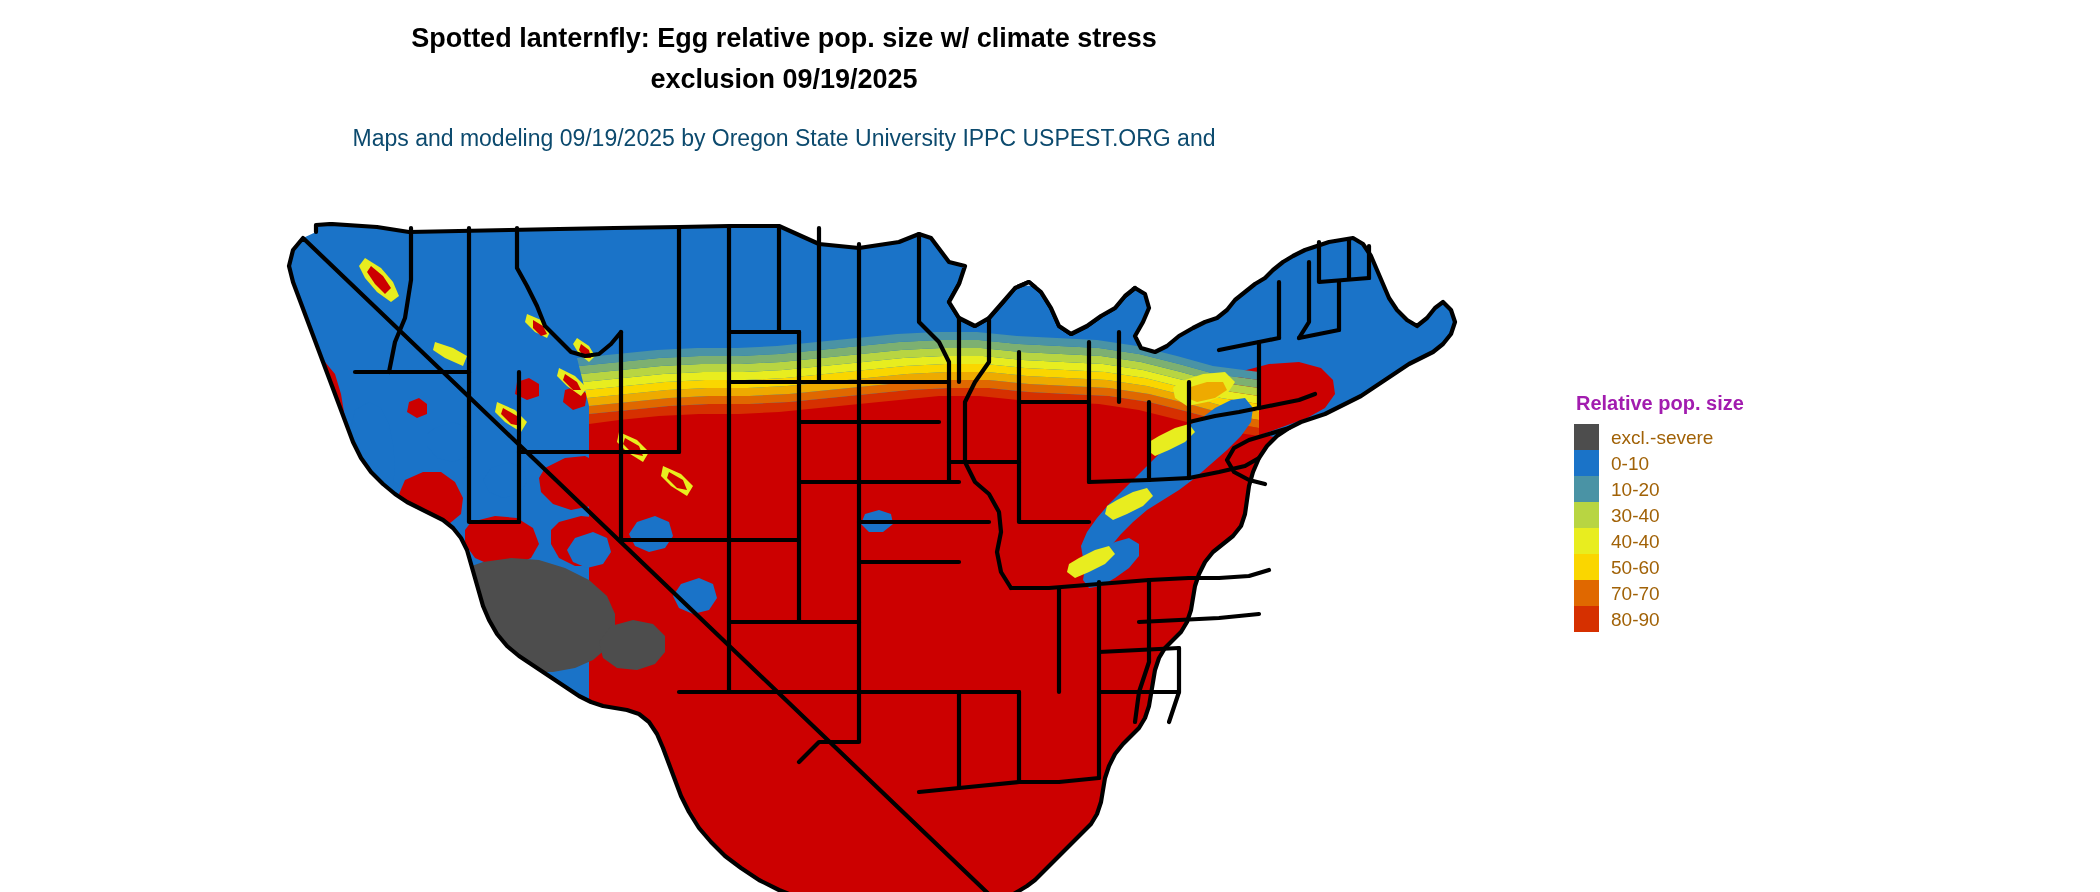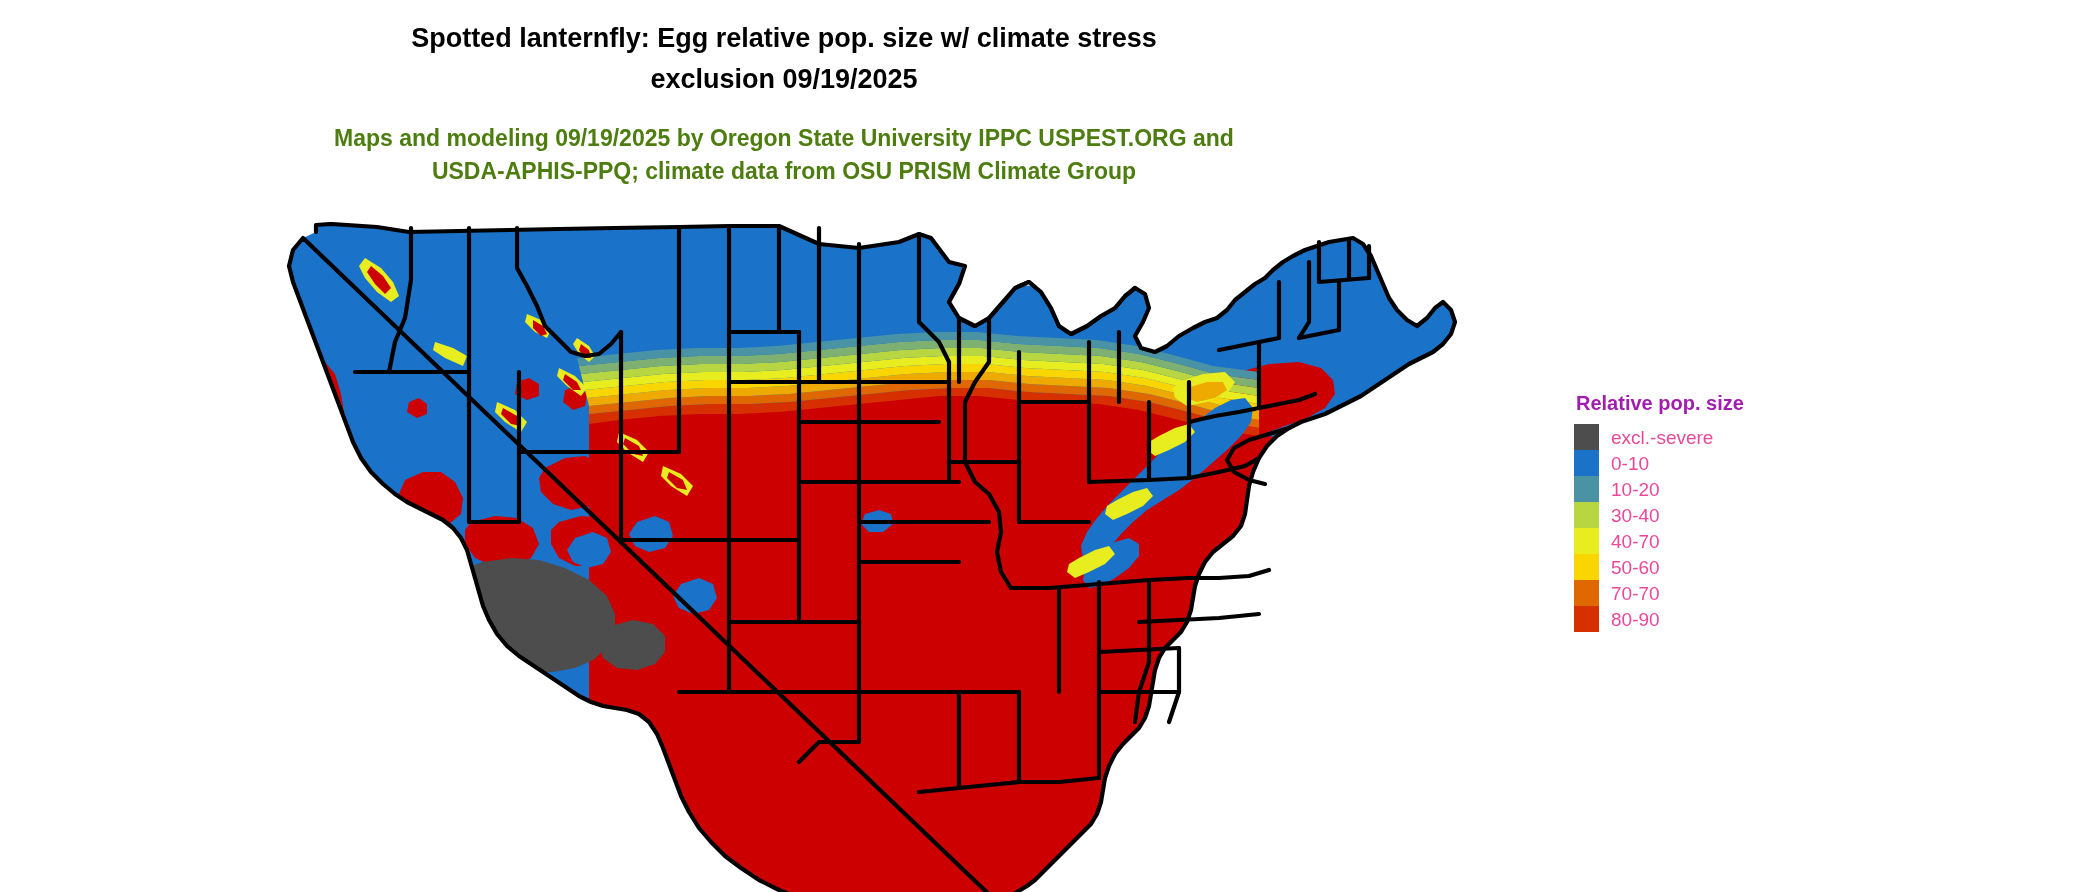--- a/index.html
+++ b/index.html
@@ -37,22 +37,22 @@
   }
   .subtitle-block {
     position: absolute;
     left: 0;
     top: 122px;
     width: 1560px;
     text-align: center;
   }
   .subtitle-line {
     font-size: 23px;
-    font-weight: bold;
-    color: #4d7c0f;
+    font-weight: normal;
+    color: #0c4a6e;
     line-height: 33px;
   }
 
   
   #map-area {
     position: absolute;
     left: 255px;
     top: 222px;
     width: 1300px;
     height: 680px;
@@ -86,39 +86,38 @@
     align-items: center;
     height: 26px;
   }
   .legend-swatch {
     width: 25px;
     height: 26px;
     flex: 0 0 25px;
   }
   .legend-label {
     font-size: 19px;
-    color: #ec4899;
+    color: #a16207;
     margin-left: 12px;
     white-space: nowrap;
     line-height: 19px;
   }
 </style>
 </head>
 <body>
 
 <div id="figure">
 
   <div class="title-block">
     <div class="title-line">Spotted lanternfly: Egg relative pop. size w/ climate stress</div>
     <div class="title-line">exclusion 09/19/2025</div>
   </div>
 
   <div class="subtitle-block">
     <div class="subtitle-line">Maps and modeling 09/19/2025 by Oregon State University IPPC USPEST.ORG and</div>
-    <div class="subtitle-line">USDA-APHIS-PPQ; climate data from OSU PRISM Climate Group</div>
   </div>
 
   <div id="map-area">
     <svg id="map-svg" viewBox="0 0 1300 680" xmlns="http://www.w3.org/2000/svg">
       <defs>
 
         <clipPath id="conusClip">
           <path d="M57,10 L57,3 L72,2 L118,5 L150,10 L200,9 L250,8 L300,7 L355,6 L420,5
                    L470,4 L520,4 L560,22 L600,26 L640,20 L660,12 L672,16 L690,40 L706,44
                    L700,62 L690,80 L700,96 L716,104 L730,96 L744,80 L756,66 L770,60 L782,70
@@ -473,21 +472,21 @@
         <div class="legend-row">
           <span class="legend-swatch" style="background: rgb(74, 147, 165);"></span>
           <span class="legend-label">10-20</span>
         </div>
         <div class="legend-row">
           <span class="legend-swatch" style="background: rgb(184, 213, 66);"></span>
           <span class="legend-label">30-40</span>
         </div>
         <div class="legend-row">
           <span class="legend-swatch" style="background: rgb(232, 237, 31);"></span>
-          <span class="legend-label">40-70</span>
+          <span class="legend-label">40-40</span>
         </div>
         <div class="legend-row">
           <span class="legend-swatch" style="background: rgb(250, 214, 0);"></span>
           <span class="legend-label">50-60</span>
         </div>
         <div class="legend-row">
           <span class="legend-swatch" style="background: rgb(224, 104, 0);"></span>
           <span class="legend-label">70-70</span>
         </div>
         <div class="legend-row">

